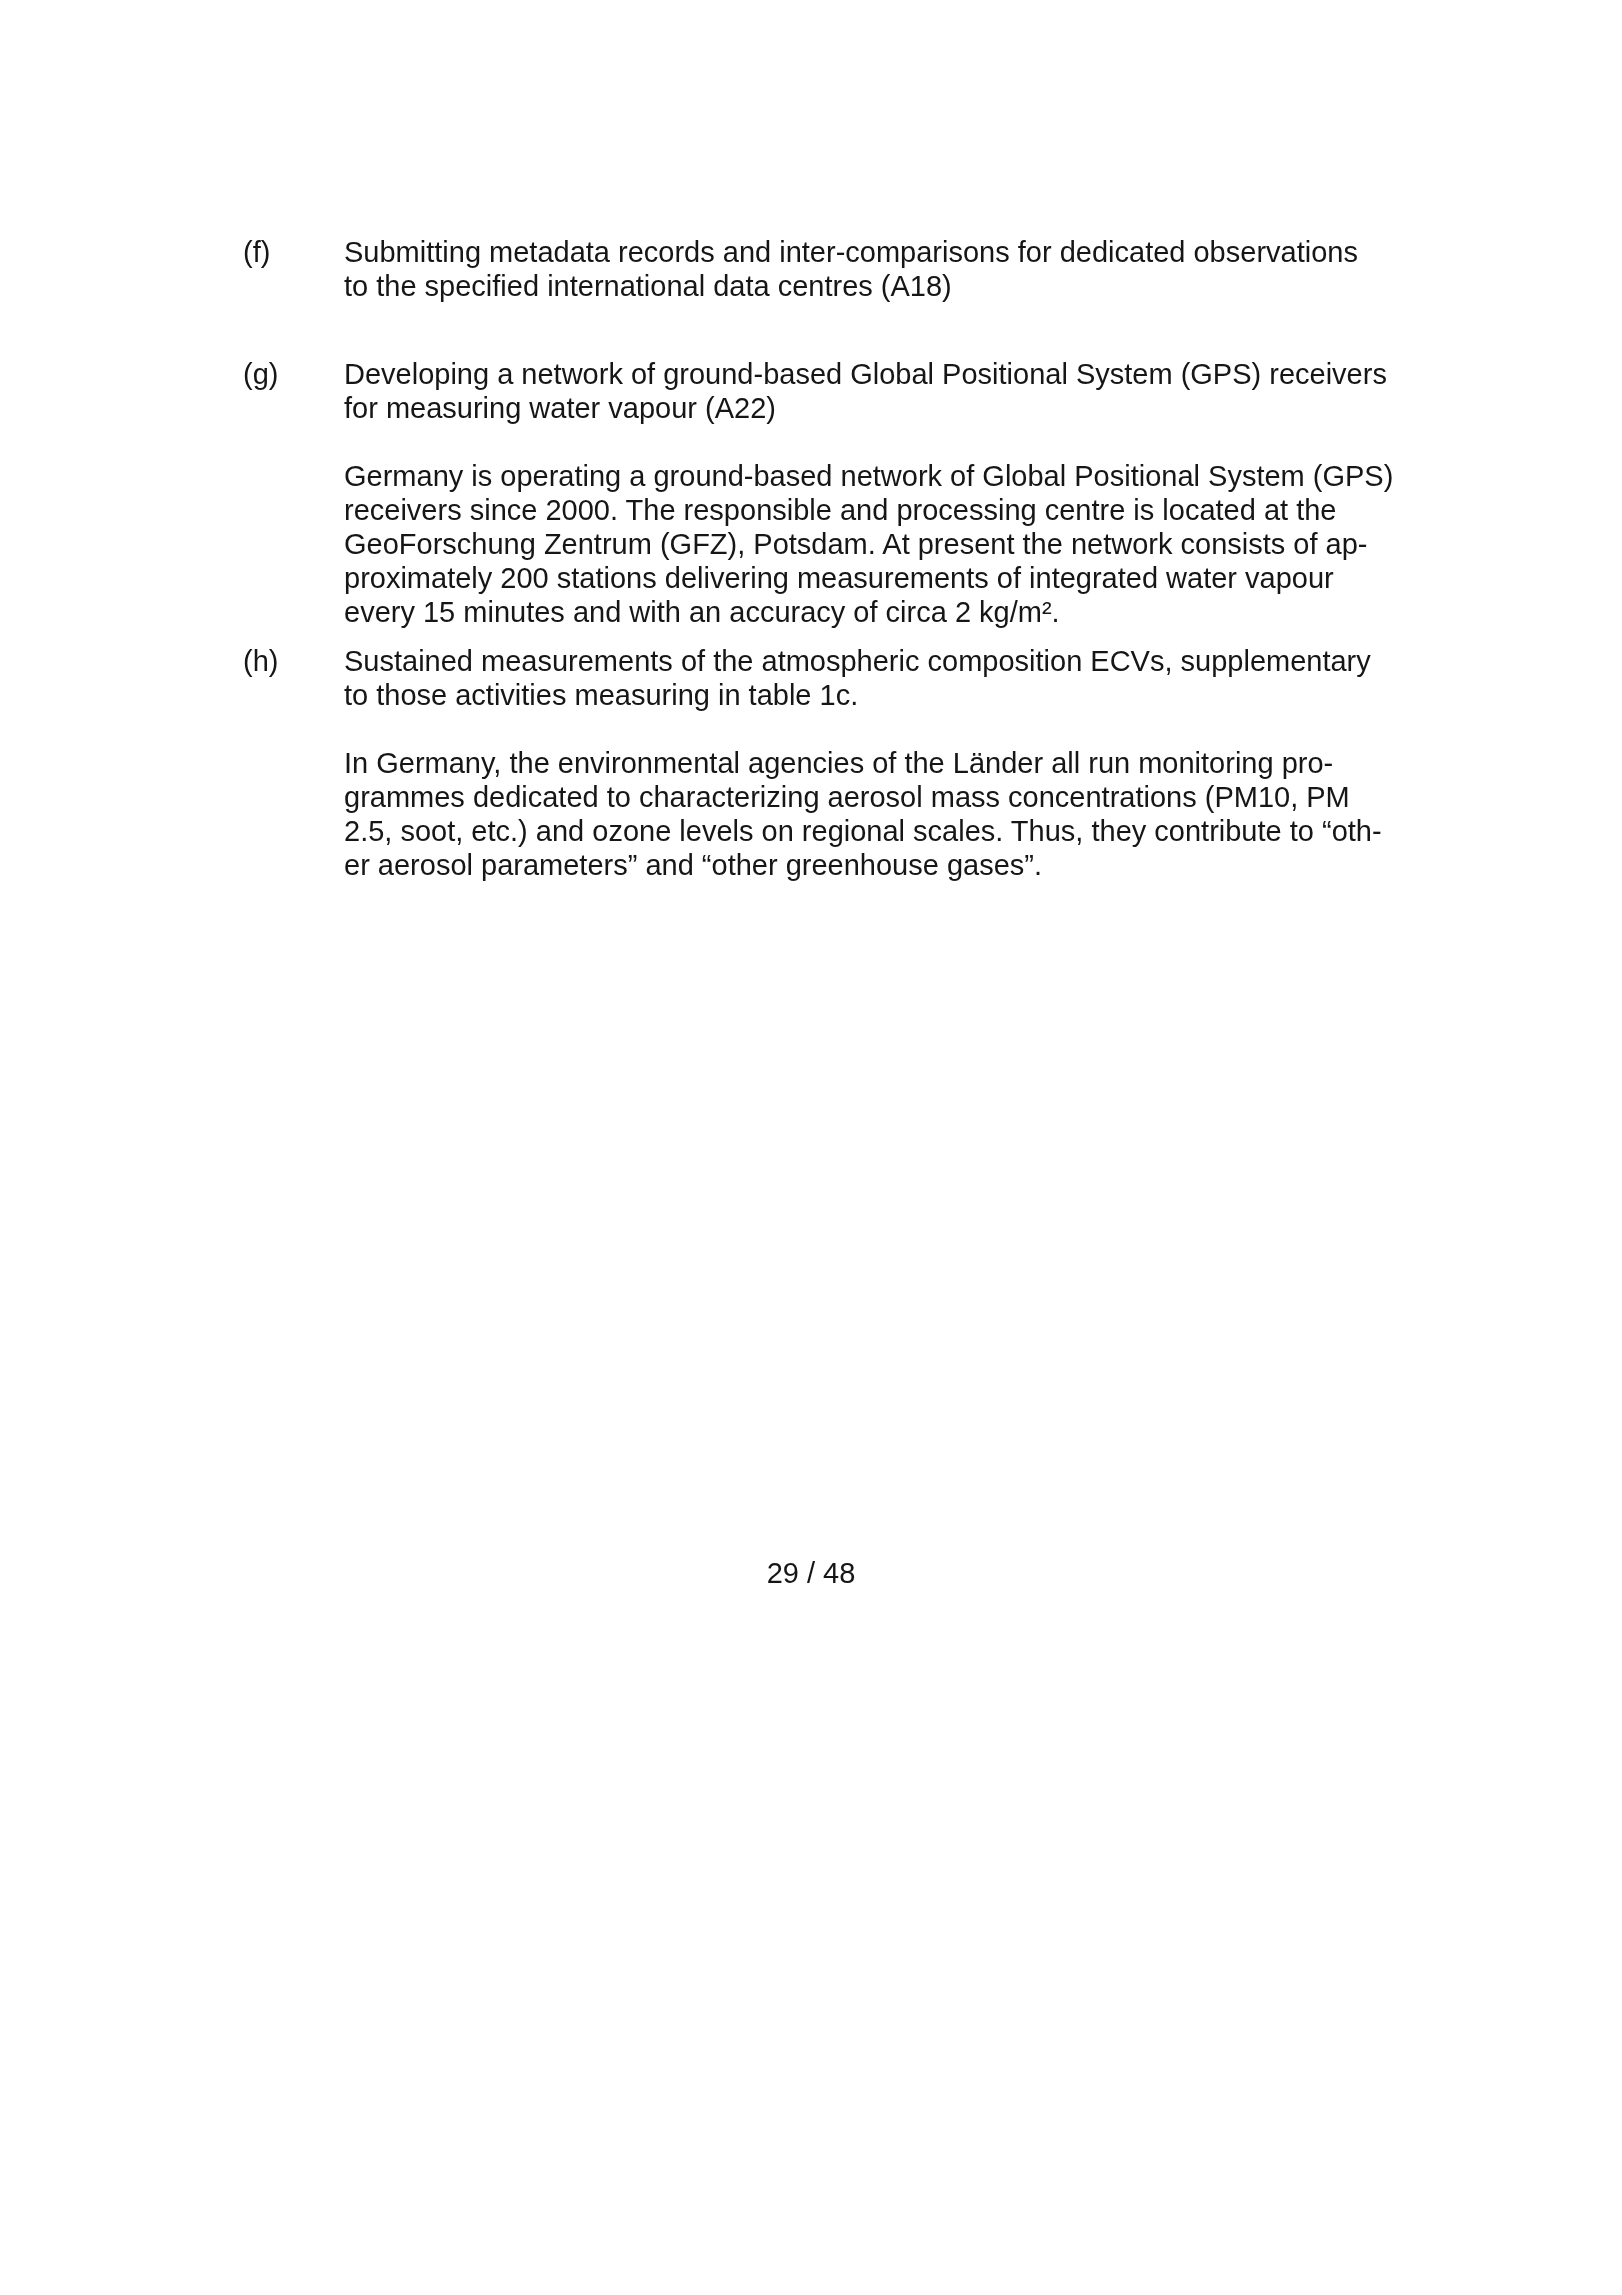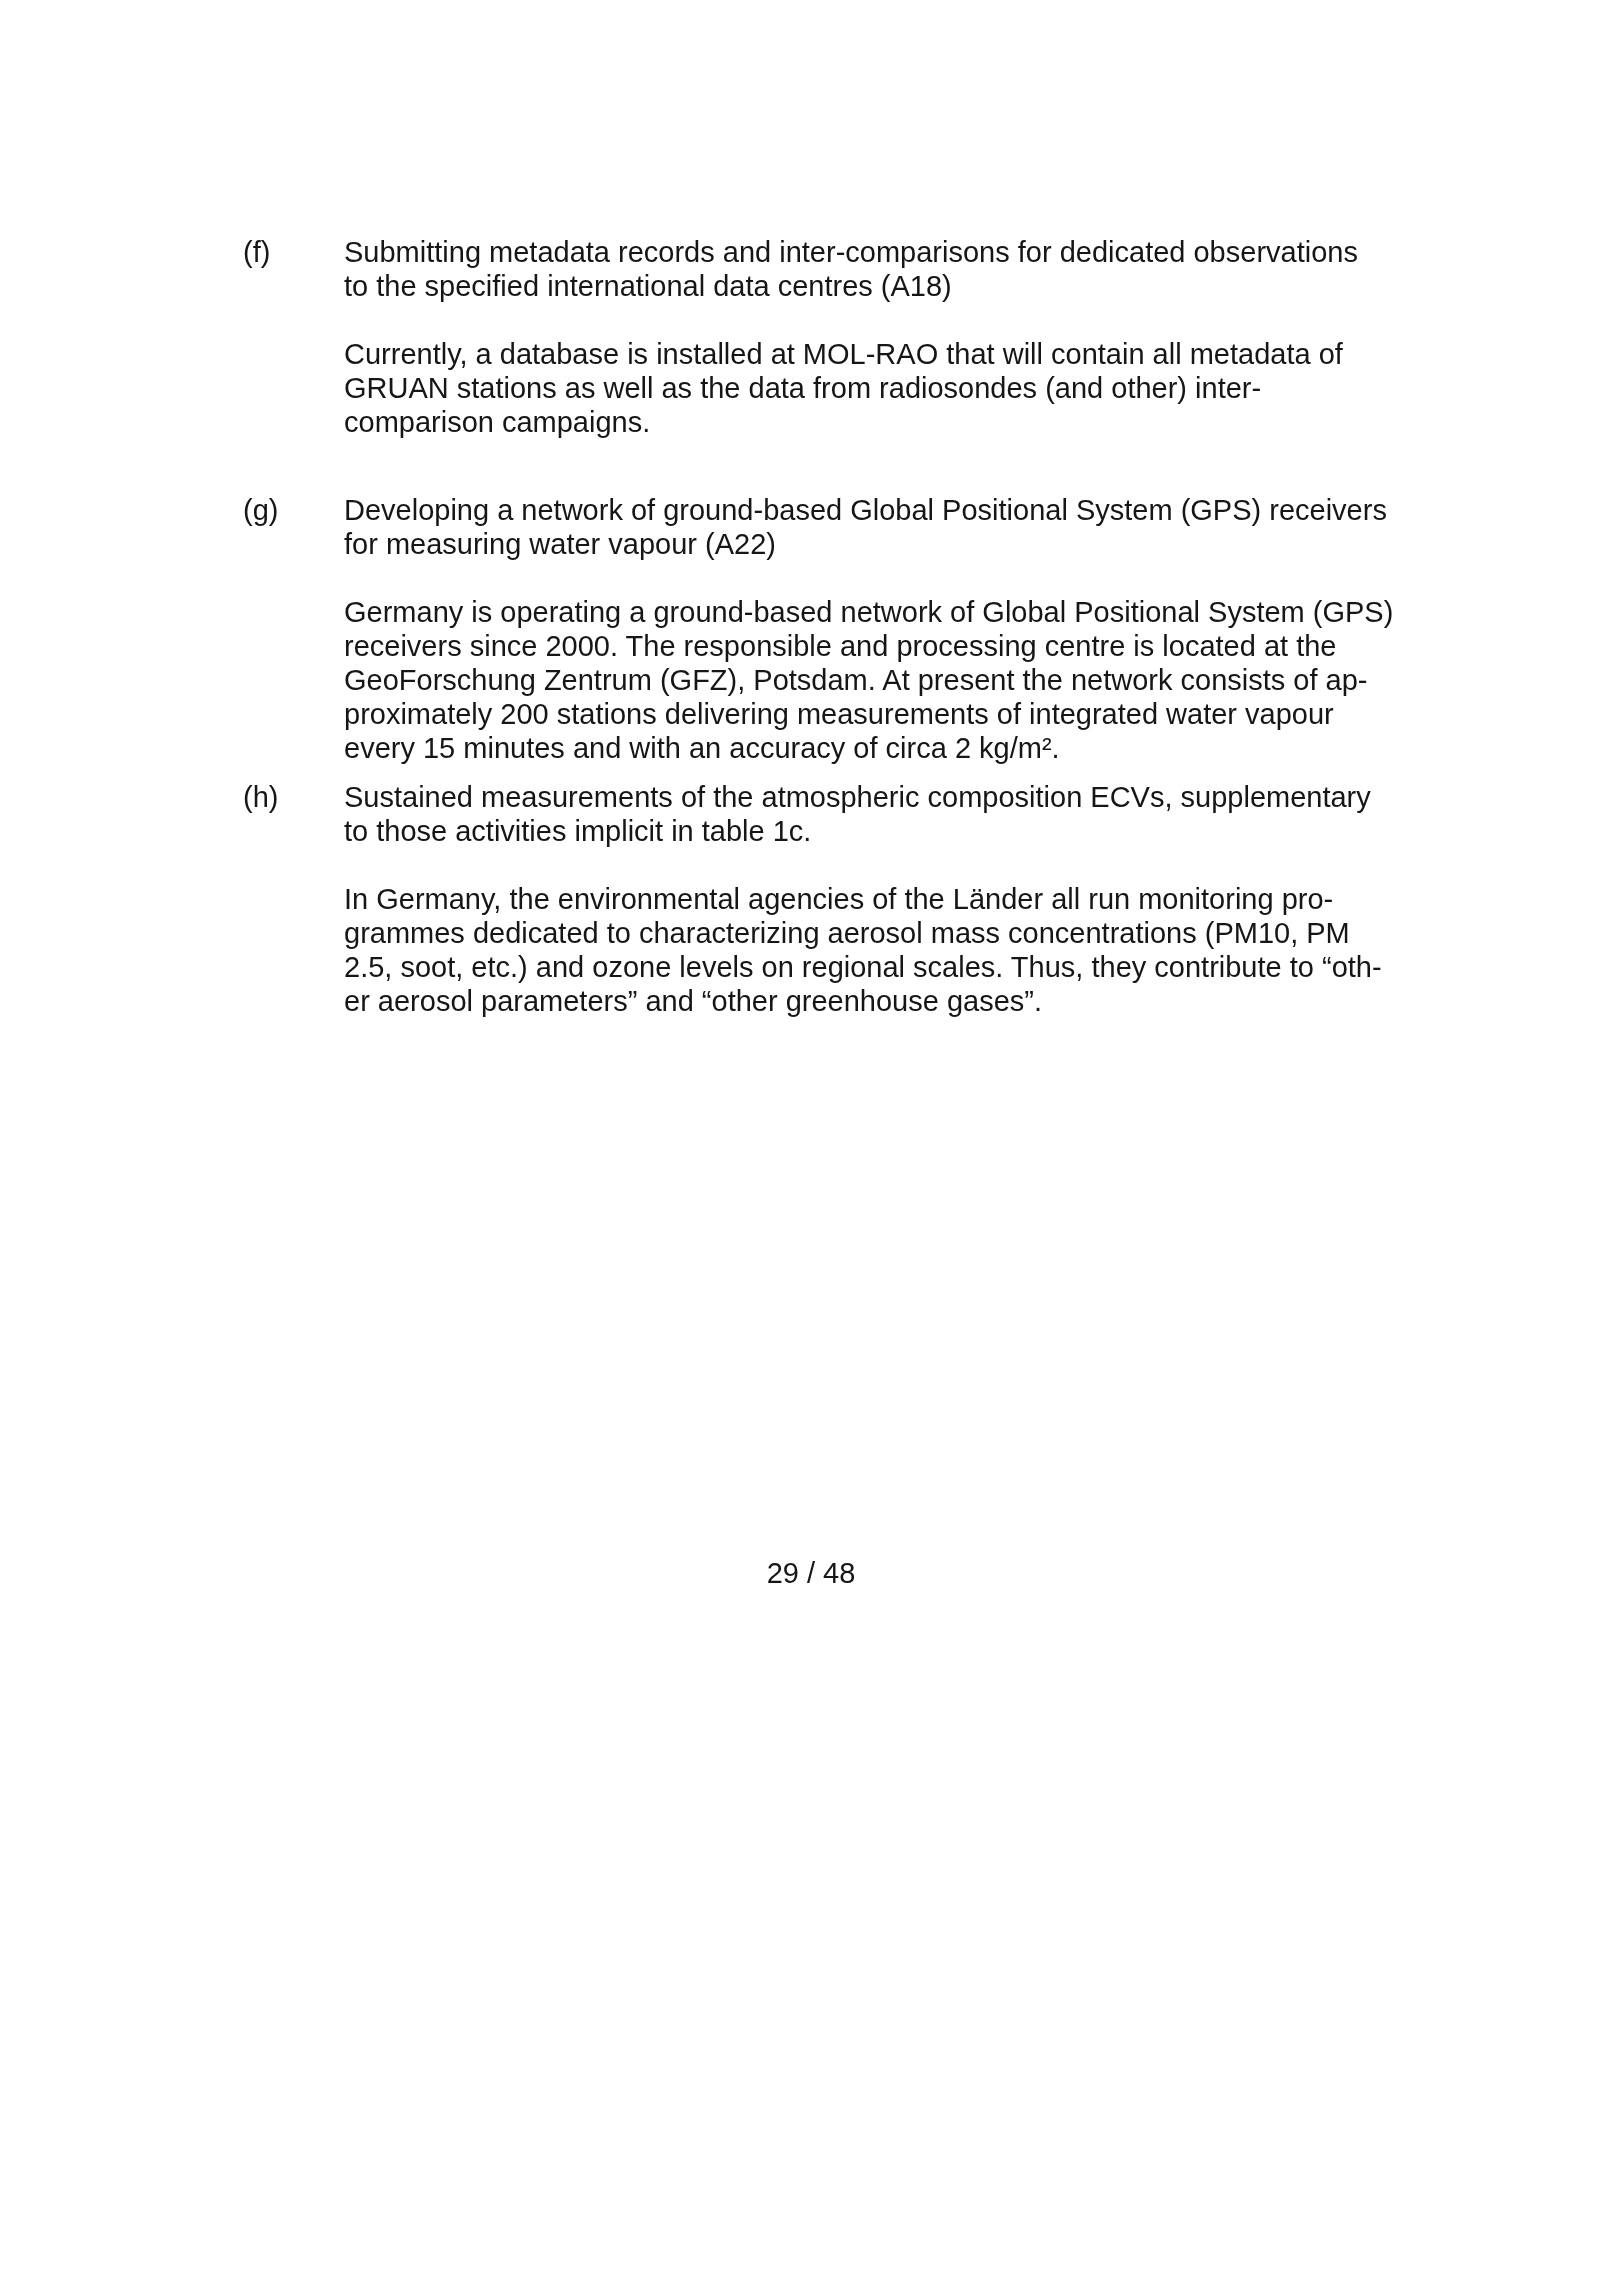--- a/index.html
+++ b/index.html
@@ -57,26 +57,20 @@
 
 <div class="page">
   <div class="content">
 
     <section>
       <div class="row">
         <span class="label-col">(f)</span>
         <p class="text-col">Submitting metadata records and inter-comparisons for dedicated observations
 to the specified international data centres (A18)</p>
       </div>
-      <div class="row gap-blank">
-        <span class="label-col"></span>
-        <p class="text-col">Currently, a database is installed at MOL-RAO that will contain all metadata of
-GRUAN stations as well as the data from radiosondes (and other) inter-
-comparison campaigns.</p>
-      </div>
     </section>
 
     <section>
       <div class="row gap-section">
         <span class="label-col">(g)</span>
         <p class="text-col">Developing a network of ground-based Global Positional System (GPS) receivers
 for measuring water vapour (A22)</p>
       </div>
       <div class="row gap-blank">
         <span class="label-col"></span>
@@ -85,21 +79,21 @@
 GeoForschung Zentrum (GFZ), Potsdam. At present the network consists of ap-
 proximately 200 stations delivering measurements of integrated water vapour
 every 15 minutes and with an accuracy of circa 2 kg/m².</p>
       </div>
     </section>
 
     <section>
       <div class="row gap-small">
         <span class="label-col">(h)</span>
         <p class="text-col">Sustained measurements of the atmospheric composition ECVs, supplementary
-to those activities implicit in table 1c.</p>
+to those activities measuring in table 1c.</p>
       </div>
       <div class="row gap-blank">
         <span class="label-col"></span>
         <p class="text-col">In Germany, the environmental agencies of the Länder all run monitoring pro-
 grammes dedicated to characterizing aerosol mass concentrations (PM10, PM
 2.5, soot, etc.) and ozone levels on regional scales. Thus, they contribute to “oth-
 er aerosol parameters” and “other greenhouse gases”.</p>
       </div>
     </section>
 

